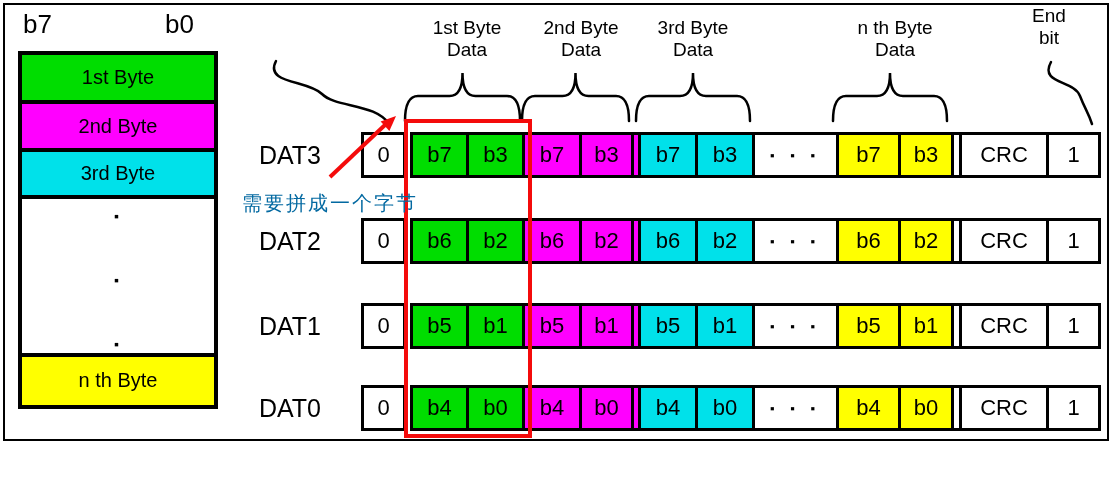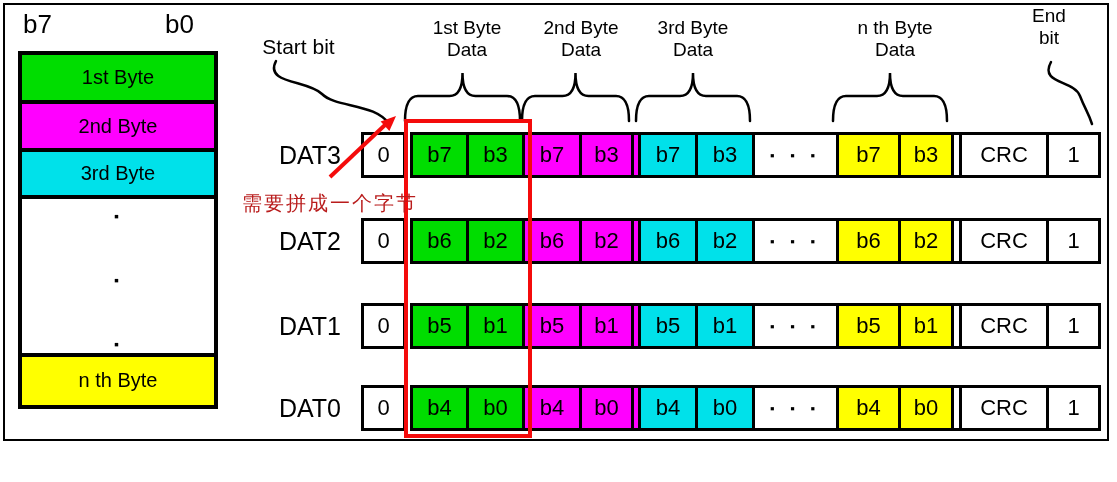--- a/index.html
+++ b/index.html
@@ -27,38 +27,38 @@
   .lp-dot{position:absolute;left:92px;font-size:14px;line-height:14px;}
   .lp-dot.d1{top:10px;}.lp-dot.d2{top:74px;}.lp-dot.d3{top:138px;}
   .lp-r4{height:52px;line-height:46px;border-top:4px solid #000;}
   
   .grp{position:absolute;top:12px;width:120px;text-align:center;font-size:19px;line-height:22px;}
   #grp-1{left:402px;} #grp-2{left:516px;} #grp-3{left:628px;} #grp-4{left:830px;}
   #start-bit-label{position:absolute;left:246px;top:30px;width:95px;text-align:center;font-size:21px;}
   #end-bit-label{position:absolute;left:1014px;top:0;width:60px;text-align:center;font-size:19px;line-height:22px;}
   
   .dat-label{
-    position:absolute;left:248px;width:88px;height:46px;line-height:46px;
-    text-align:right;font-size:25px;z-index:2;
+    position:absolute;left:241px;width:88px;height:46px;line-height:46px;
+    text-align:center;font-size:25px;z-index:2;
   }
   .stream-row{position:absolute;left:356px;height:46px;display:flex;z-index:2;}
   .cell{
     box-sizing:border-box;height:46px;border:3px solid #000;background:#fff;
     text-align:center;font-size:22px;line-height:40px;flex:0 0 auto;
   }
   .cell.dots{font-size:13px;letter-spacing:6px;line-height:42px;}
   
   #svg-overlay{position:absolute;left:0;top:0;z-index:4;pointer-events:none;}
   #red-rect{
     position:absolute;left:399px;top:114px;width:128px;height:319px;
     border:4px solid #f40b0b;box-sizing:border-box;z-index:5;pointer-events:none;background:transparent;
   }
   #red-note{
     position:absolute;left:237px;top:185px;font-size:20px;letter-spacing:2px;
-    color:#b91c1c;white-space:nowrap;z-index:5;
+    color:#0369a1;white-space:nowrap;z-index:5;
   }
   
   #caption{
     position:absolute;left:3px;top:448px;width:1109px;text-align:center;
     font-family:"Liberation Serif","DejaVu Serif",serif;font-size:21px;color:#111;
   }
 </style>
 </head>
 <body>
 
@@ -72,21 +72,20 @@
       <div class="lp-row lp-r2" style="background: rgb(255, 0, 255);">2nd Byte</div>
       <div class="lp-row lp-r3" style="background: rgb(0, 225, 234);">3rd Byte</div>
       <div class="lp-gap">
         <span class="lp-dot d1">▪</span>
         <span class="lp-dot d2">▪</span>
         <span class="lp-dot d3">▪</span>
       </div>
       <div class="lp-row lp-r4" style="background: rgb(255, 255, 0);">n th Byte</div>
     </div>
 
-    <div id="start-bit-label">Start bit</div>
     <div class="grp" id="grp-1">
       <div>1st Byte</div>
       <div>Data</div>
     </div>
     <div class="grp" id="grp-2">
       <div>2nd Byte</div>
       <div>Data</div>
     </div>
     <div class="grp" id="grp-3">
       <div>3rd Byte</div>

